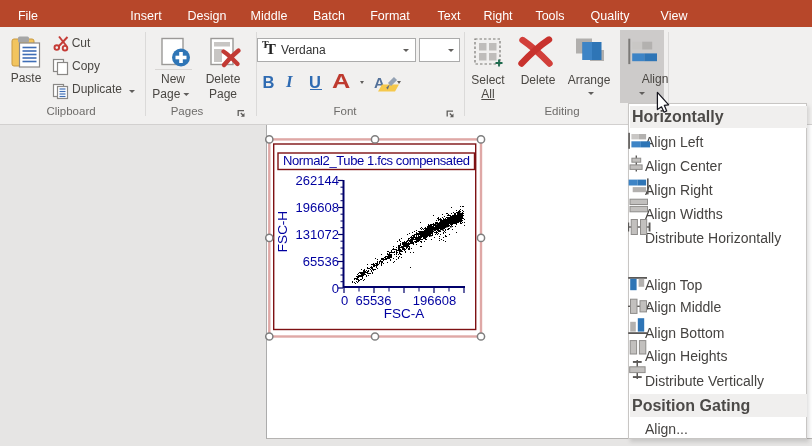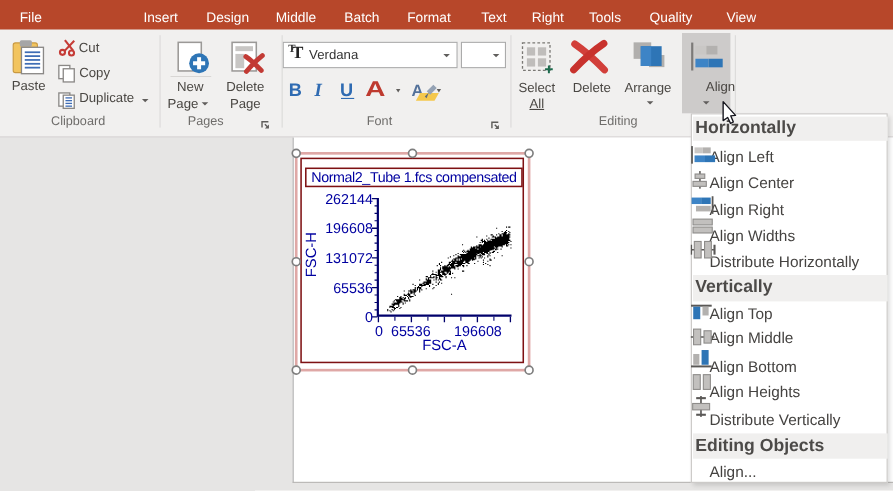--- a/index.html
+++ b/index.html
@@ -273,22 +273,21 @@
       <text x="434.5" y="305" text-anchor="middle">196608</text>
       <text x="404" y="318" text-anchor="middle" font-size="13.5">FSC-A</text>
       <text x="287" y="231.5" text-anchor="middle" font-size="13.5" transform="rotate(-90 287 231.5)">FSC-H</text>
     </g>
 
     <path id="scatter" fill="#000" d="M376 267h1v1h-1zM361 272h1v1h-1zM393 249h1v1h-1zM391 251h1v1h-1zM371 268h1v1h-1zM373 270h1v1h-1zM389 255h1v1h-1zM382 262h1v1h-1zM364 272h1v1h-1zM363 270h1v1h-1zM364 269h1v1h-1zM397 250h1v1h-1zM390 252h1v1h-1zM358 279h1v1h-1zM362 272h1v1h-1zM381 263h1v1h-1zM394 254h1v1h-1zM361 273h1v1h-1zM375 263h1v1h-1zM391 255h1v1h-1zM380 260h1v1h-1zM364 274h1v1h-1zM399 247h1v1h-1zM383 260h1v1h-1zM364 273h1v1h-1zM374 265h1v1h-1zM376 263h1v1h-1zM368 270h1v1h-1zM373 263h1v1h-1zM357 277h1v1h-1zM382 259h1v1h-1zM390 255h1v1h-1zM363 271h1v1h-1zM371 271h1v1h-1zM376 264h1v1h-1zM377 262h1v1h-1zM397 252h1v1h-1zM358 280h1v1h-1zM388 255h1v1h-1zM383 258h1v1h-1zM392 252h1v1h-1zM386 256h1v1h-1zM358 276h1v1h-1zM367 273h1v1h-1zM396 250h1v1h-1zM362 275h1v1h-1zM365 272h1v1h-1zM357 279h1v1h-1zM378 264h1v1h-1zM363 273h1v1h-1zM381 265h1v1h-1zM388 256h1v1h-1zM361 274h1v1h-1zM369 273h1v1h-1zM385 258h1v1h-1zM384 257h1v1h-1zM363 275h1v1h-1zM366 270h1v1h-1zM387 256h1v1h-1zM366 272h1v1h-1zM375 265h1v1h-1zM388 254h1v1h-1zM362 273h1v1h-1zM367 272h1v1h-1zM383 263h1v1h-1zM376 266h1v1h-1zM367 268h1v1h-1zM368 271h1v1h-1zM372 268h1v1h-1zM398 250h1v1h-1zM357 278h1v1h-1zM365 274h1v1h-1zM357 276h1v1h-1zM393 252h1v1h-1zM372 267h1v1h-1zM390 257h1v1h-1zM364 270h1v1h-1zM383 259h1v1h-1zM387 254h1v1h-1zM386 258h1v1h-1zM396 249h1v1h-1zM377 263h1v1h-1zM400 249h1v1h-1zM389 254h1v1h-1zM385 256h1v1h-1zM380 261h1v1h-1zM361 276h1v1h-1zM398 249h1v1h-1zM376 265h1v1h-1zM374 266h1v1h-1zM359 276h1v1h-1zM390 254h1v1h-1zM377 261h1v1h-1zM388 258h1v1h-1zM371 267h1v1h-1zM386 259h1v1h-1zM399 248h1v1h-1zM356 279h1v1h-1zM385 257h1v1h-1zM399 246h1v1h-1zM391 254h1v1h-1zM387 258h1v1h-1zM398 247h1v1h-1zM389 257h1v1h-1zM365 271h1v1h-1zM384 259h1v1h-1zM387 257h1v1h-1zM369 268h1v1h-1zM396 247h1v1h-1zM368 268h1v1h-1zM371 266h1v1h-1zM394 252h1v1h-1zM391 250h1v1h-1zM377 268h1v1h-1zM381 258h1v1h-1zM396 252h1v1h-1zM371 270h1v1h-1zM382 258h1v1h-1zM370 267h1v1h-1zM395 249h1v1h-1zM394 251h1v1h-1zM389 253h1v1h-1zM400 251h1v1h-1zM396 253h1v1h-1zM382 261h1v1h-1zM392 249h1v1h-1zM381 259h1v1h-1zM394 249h1v1h-1zM373 265h1v1h-1zM381 262h1v1h-1zM367 271h1v1h-1zM388 257h1v1h-1zM377 259h1v1h-1zM391 257h1v1h-1zM396 251h1v1h-1zM362 276h1v1h-1zM377 264h1v1h-1zM385 259h1v1h-1zM379 261h1v1h-1zM364 271h1v1h-1zM372 272h1v1h-1zM379 263h1v1h-1zM389 256h1v1h-1zM389 258h1v1h-1zM377 265h1v1h-1zM391 256h1v1h-1zM399 250h1v1h-1zM373 266h1v1h-1zM373 264h1v1h-1zM389 252h1v1h-1zM374 264h1v1h-1zM366 275h1v1h-1zM400 241h1v1h-1zM402 248h1v1h-1zM358 273h1v1h-1zM402 244h1v1h-1zM401 238h1v1h-1zM387 251h1v1h-1zM362 274h1v1h-1zM356 281h1v1h-1zM367 264h1v1h-1zM399 239h1v1h-1zM393 248h1v1h-1zM398 246h1v1h-1zM370 273h1v1h-1zM396 254h1v1h-1zM368 273h1v1h-1zM371 264h1v1h-1zM358 277h1v1h-1zM363 272h1v1h-1zM381 254h1v1h-1zM357 282h1v1h-1zM381 261h1v1h-1zM390 260h1v1h-1zM362 278h1v1h-1zM366 276h1v1h-1zM368 275h1v1h-1zM393 246h1v1h-1zM391 252h1v1h-1zM390 259h1v1h-1zM387 253h1v1h-1zM372 269h1v1h-1zM364 279h1v1h-1zM396 256h1v1h-1zM375 269h1v1h-1zM359 280h1v1h-1zM373 269h1v1h-1zM361 275h1v1h-1zM372 273h1v1h-1zM390 256h1v1h-1zM372 264h1v1h-1zM387 262h1v1h-1zM374 269h1v1h-1zM375 258h1v1h-1zM379 262h1v1h-1zM367 267h1v1h-1zM388 251h1v1h-1zM397 241h1v1h-1zM393 262h1v1h-1zM412 240h1v1h-1zM425 236h1v1h-1zM417 234h1v1h-1zM415 239h1v1h-1zM424 233h1v1h-1zM405 245h1v1h-1zM413 238h1v1h-1zM430 227h1v1h-1zM408 242h1v1h-1zM411 240h1v1h-1zM417 239h1v1h-1zM430 232h1v1h-1zM404 242h1v1h-1zM420 237h1v1h-1zM411 239h1v1h-1zM411 242h1v1h-1zM406 242h1v1h-1zM413 236h1v1h-1zM416 240h1v1h-1zM414 235h1v1h-1zM418 231h1v1h-1zM425 231h1v1h-1zM416 234h1v1h-1zM410 240h1v1h-1zM429 232h1v1h-1zM404 249h1v1h-1zM427 235h1v1h-1zM407 247h1v1h-1zM403 245h1v1h-1zM410 237h1v1h-1zM409 244h1v1h-1zM409 243h1v1h-1zM425 238h1v1h-1zM405 249h1v1h-1zM428 228h1v1h-1zM412 241h1v1h-1zM410 241h1v1h-1zM423 238h1v1h-1zM428 232h1v1h-1zM414 231h1v1h-1zM424 236h1v1h-1zM406 241h1v1h-1zM416 236h1v1h-1zM406 245h1v1h-1zM407 245h1v1h-1zM404 246h1v1h-1zM423 234h1v1h-1zM402 247h1v1h-1zM421 233h1v1h-1zM426 237h1v1h-1zM416 238h1v1h-1zM421 235h1v1h-1zM423 231h1v1h-1zM424 230h1v1h-1zM411 241h1v1h-1zM399 252h1v1h-1zM418 237h1v1h-1zM418 233h1v1h-1zM415 241h1v1h-1zM428 233h1v1h-1zM399 249h1v1h-1zM402 243h1v1h-1zM412 238h1v1h-1zM410 243h1v1h-1zM426 228h1v1h-1zM400 250h1v1h-1zM404 243h1v1h-1zM428 234h1v1h-1zM399 253h1v1h-1zM406 247h1v1h-1zM411 238h1v1h-1zM407 241h1v1h-1zM417 238h1v1h-1zM417 237h1v1h-1zM419 237h1v1h-1zM418 238h1v1h-1zM419 240h1v1h-1zM411 236h1v1h-1zM426 230h1v1h-1zM407 240h1v1h-1zM403 246h1v1h-1zM423 236h1v1h-1zM422 233h1v1h-1zM420 234h1v1h-1zM416 239h1v1h-1zM406 246h1v1h-1zM404 250h1v1h-1zM428 231h1v1h-1zM414 239h1v1h-1zM427 230h1v1h-1zM419 234h1v1h-1zM414 237h1v1h-1zM420 235h1v1h-1zM429 228h1v1h-1zM428 230h1v1h-1zM404 248h1v1h-1zM402 246h1v1h-1zM407 246h1v1h-1zM403 247h1v1h-1zM422 236h1v1h-1zM400 254h1v1h-1zM408 245h1v1h-1zM420 238h1v1h-1zM413 242h1v1h-1zM427 229h1v1h-1zM426 233h1v1h-1zM402 249h1v1h-1zM423 233h1v1h-1zM403 243h1v1h-1zM420 232h1v1h-1zM419 236h1v1h-1zM400 247h1v1h-1zM425 230h1v1h-1zM418 235h1v1h-1zM430 230h1v1h-1zM426 236h1v1h-1zM429 229h1v1h-1zM422 235h1v1h-1zM424 234h1v1h-1zM401 247h1v1h-1zM399 245h1v1h-1zM408 243h1v1h-1zM418 236h1v1h-1zM408 238h1v1h-1zM422 234h1v1h-1zM427 227h1v1h-1zM412 242h1v1h-1zM421 236h1v1h-1zM406 243h1v1h-1zM398 248h1v1h-1zM426 231h1v1h-1zM418 240h1v1h-1zM407 244h1v1h-1zM408 248h1v1h-1zM409 238h1v1h-1zM426 235h1v1h-1zM419 238h1v1h-1zM402 242h1v1h-1zM401 250h1v1h-1zM421 237h1v1h-1zM425 228h1v1h-1zM401 246h1v1h-1zM414 236h1v1h-1zM422 239h1v1h-1zM429 230h1v1h-1zM407 243h1v1h-1zM415 237h1v1h-1zM408 244h1v1h-1zM403 249h1v1h-1zM417 241h1v1h-1zM405 244h1v1h-1zM420 236h1v1h-1zM419 239h1v1h-1zM425 234h1v1h-1zM413 243h1v1h-1zM412 235h1v1h-1zM421 232h1v1h-1zM409 246h1v1h-1zM428 229h1v1h-1zM409 241h1v1h-1zM430 229h1v1h-1zM415 238h1v1h-1zM411 243h1v1h-1zM422 231h1v1h-1zM419 232h1v1h-1zM427 228h1v1h-1zM401 254h1v1h-1zM413 235h1v1h-1zM415 242h1v1h-1zM406 244h1v1h-1zM425 237h1v1h-1zM408 240h1v1h-1zM404 245h1v1h-1zM405 243h1v1h-1zM415 234h1v1h-1zM416 237h1v1h-1zM400 244h1v1h-1zM403 244h1v1h-1zM413 239h1v1h-1zM413 244h1v1h-1zM410 242h1v1h-1zM412 243h1v1h-1zM404 241h1v1h-1zM418 239h1v1h-1zM429 226h1v1h-1zM404 244h1v1h-1zM403 242h1v1h-1zM417 240h1v1h-1zM429 236h1v1h-1zM401 251h1v1h-1zM400 245h1v1h-1zM403 248h1v1h-1zM405 252h1v1h-1zM427 232h1v1h-1zM413 237h1v1h-1zM429 233h1v1h-1zM428 225h1v1h-1zM425 233h1v1h-1zM412 239h1v1h-1zM412 237h1v1h-1zM402 251h1v1h-1zM410 239h1v1h-1zM427 226h1v1h-1zM423 229h1v1h-1zM423 237h1v1h-1zM427 231h1v1h-1zM422 232h1v1h-1zM409 247h1v1h-1zM426 234h1v1h-1zM424 238h1v1h-1zM422 228h1v1h-1zM400 243h1v1h-1zM426 232h1v1h-1zM421 231h1v1h-1zM406 248h1v1h-1zM409 240h1v1h-1zM423 235h1v1h-1zM405 242h1v1h-1zM399 251h1v1h-1zM421 234h1v1h-1zM405 246h1v1h-1zM416 230h1v1h-1zM398 245h1v1h-1zM408 246h1v1h-1zM408 249h1v1h-1zM441 222h1v1h-1zM416 241h1v1h-1zM434 230h1v1h-1zM416 244h1v1h-1zM456 224h1v1h-1zM441 224h1v1h-1zM420 239h1v1h-1zM451 220h1v1h-1zM442 221h1v1h-1zM446 224h1v1h-1zM432 233h1v1h-1zM438 218h1v1h-1zM438 230h1v1h-1zM456 215h1v1h-1zM429 231h1v1h-1zM421 239h1v1h-1zM460 213h1v1h-1zM444 221h1v1h-1zM444 219h1v1h-1zM445 224h1v1h-1zM439 225h1v1h-1zM457 220h1v1h-1zM438 229h1v1h-1zM444 226h1v1h-1zM445 222h1v1h-1zM446 219h1v1h-1zM450 222h1v1h-1zM439 224h1v1h-1zM450 217h1v1h-1zM434 227h1v1h-1zM454 219h1v1h-1zM437 225h1v1h-1zM454 215h1v1h-1zM440 218h1v1h-1zM438 225h1v1h-1zM430 233h1v1h-1zM450 223h1v1h-1zM449 221h1v1h-1zM449 222h1v1h-1zM442 224h1v1h-1zM436 228h1v1h-1zM436 220h1v1h-1zM428 224h1v1h-1zM444 220h1v1h-1zM436 222h1v1h-1zM423 232h1v1h-1zM439 228h1v1h-1zM456 221h1v1h-1zM455 215h1v1h-1zM452 221h1v1h-1zM435 225h1v1h-1zM459 218h1v1h-1zM439 226h1v1h-1zM439 222h1v1h-1zM458 213h1v1h-1zM436 227h1v1h-1zM451 218h1v1h-1zM455 214h1v1h-1zM463 213h1v1h-1zM436 229h1v1h-1zM453 223h1v1h-1zM460 216h1v1h-1zM447 222h1v1h-1zM448 223h1v1h-1zM439 227h1v1h-1zM451 216h1v1h-1zM416 235h1v1h-1zM443 221h1v1h-1zM457 221h1v1h-1zM458 216h1v1h-1zM460 219h1v1h-1zM440 227h1v1h-1zM441 220h1v1h-1zM432 228h1v1h-1zM437 228h1v1h-1zM441 229h1v1h-1zM440 228h1v1h-1zM431 224h1v1h-1zM456 212h1v1h-1zM449 218h1v1h-1zM432 232h1v1h-1zM419 233h1v1h-1zM431 231h1v1h-1zM459 212h1v1h-1zM458 217h1v1h-1zM433 226h1v1h-1zM432 230h1v1h-1zM432 231h1v1h-1zM451 219h1v1h-1zM442 223h1v1h-1zM440 222h1v1h-1zM440 225h1v1h-1zM430 226h1v1h-1zM442 217h1v1h-1zM433 223h1v1h-1zM459 214h1v1h-1zM454 218h1v1h-1zM436 226h1v1h-1zM447 219h1v1h-1zM446 225h1v1h-1zM437 227h1v1h-1zM420 241h1v1h-1zM434 225h1v1h-1zM456 217h1v1h-1zM462 216h1v1h-1zM432 229h1v1h-1zM461 221h1v1h-1zM459 215h1v1h-1zM456 219h1v1h-1zM431 230h1v1h-1zM457 215h1v1h-1zM441 226h1v1h-1zM448 215h1v1h-1zM428 226h1v1h-1zM460 215h1v1h-1zM455 218h1v1h-1zM448 219h1v1h-1zM445 229h1v1h-1zM462 218h1v1h-1zM446 220h1v1h-1zM445 226h1v1h-1zM449 225h1v1h-1zM431 227h1v1h-1zM452 216h1v1h-1zM453 218h1v1h-1zM443 223h1v1h-1zM452 215h1v1h-1zM445 223h1v1h-1zM451 222h1v1h-1zM433 228h1v1h-1zM447 213h1v1h-1zM452 219h1v1h-1zM456 220h1v1h-1zM443 225h1v1h-1zM450 219h1v1h-1zM446 223h1v1h-1zM448 220h1v1h-1zM455 219h1v1h-1zM459 217h1v1h-1zM451 221h1v1h-1zM455 217h1v1h-1zM457 218h1v1h-1zM454 217h1v1h-1zM444 225h1v1h-1zM438 223h1v1h-1zM453 219h1v1h-1zM445 220h1v1h-1zM447 217h1v1h-1zM435 230h1v1h-1zM457 219h1v1h-1zM439 223h1v1h-1zM431 225h1v1h-1zM440 229h1v1h-1zM457 217h1v1h-1zM428 227h1v1h-1zM446 222h1v1h-1zM439 219h1v1h-1zM452 223h1v1h-1zM431 226h1v1h-1zM439 231h1v1h-1zM449 228h1v1h-1zM429 225h1v1h-1zM429 235h1v1h-1zM458 219h1v1h-1zM463 206h1v1h-1zM431 228h1v1h-1zM454 213h1v1h-1zM424 231h1v1h-1zM447 226h1v1h-1zM460 218h1v1h-1zM455 223h1v1h-1zM462 206h1v1h-1zM433 224h1v1h-1zM447 225h1v1h-1zM452 222h1v1h-1zM425 232h1v1h-1zM438 228h1v1h-1zM435 228h1v1h-1zM460 223h1v1h-1zM460 211h1v1h-1zM430 225h1v1h-1zM462 215h1v1h-1zM421 229h1v1h-1zM437 229h1v1h-1zM426 239h1v1h-1zM458 220h1v1h-1zM461 214h1v1h-1zM455 222h1v1h-1zM446 221h1v1h-1zM451 224h1v1h-1zM460 222h1v1h-1zM454 216h1v1h-1zM460 217h1v1h-1zM460 214h1v1h-1zM433 225h1v1h-1zM450 218h1v1h-1zM442 220h1v1h-1zM440 226h1v1h-1zM432 224h1v1h-1zM461 219h1v1h-1zM441 228h1v1h-1zM459 216h1v1h-1zM460 220h1v1h-1zM458 215h1v1h-1zM447 218h1v1h-1zM452 220h1v1h-1zM448 224h1v1h-1zM443 220h1v1h-1zM453 221h1v1h-1zM435 229h1v1h-1zM450 224h1v1h-1zM432 227h1v1h-1zM445 227h1v1h-1zM425 227h1v1h-1zM438 226h1v1h-1zM420 233h1v1h-1zM441 221h1v1h-1zM446 217h1v1h-1zM453 222h1v1h-1zM450 220h1v1h-1zM461 220h1v1h-1zM452 217h1v1h-1zM435 223h1v1h-1zM461 215h1v1h-1zM436 223h1v1h-1zM438 227h1v1h-1zM456 216h1v1h-1zM433 227h1v1h-1zM461 218h1v1h-1zM427 233h1v1h-1zM434 228h1v1h-1zM430 224h1v1h-1zM460 206h1v1h-1zM438 224h1v1h-1zM462 212h1v1h-1zM459 220h1v1h-1zM441 223h1v1h-1zM432 235h1v1h-1zM438 233h1v1h-1zM431 232h1v1h-1zM436 225h1v1h-1zM457 212h1v1h-1zM434 232h1v1h-1zM437 232h1v1h-1zM435 222h1v1h-1zM441 227h1v1h-1zM428 235h1v1h-1zM440 223h1v1h-1zM445 219h1v1h-1zM445 218h1v1h-1zM429 234h1v1h-1zM454 223h1v1h-1zM456 218h1v1h-1zM449 219h1v1h-1zM460 221h1v1h-1zM440 221h1v1h-1zM436 231h1v1h-1zM461 217h1v1h-1zM442 214h1v1h-1zM427 236h1v1h-1zM443 230h1v1h-1zM419 231h1v1h-1zM458 212h1v1h-1zM448 222h1v1h-1zM455 213h1v1h-1zM457 214h1v1h-1zM442 226h1v1h-1zM426 229h1v1h-1zM443 222h1v1h-1zM444 223h1v1h-1zM420 231h1v1h-1zM452 226h1v1h-1zM455 220h1v1h-1zM430 231h1v1h-1zM440 219h1v1h-1zM431 235h1v1h-1zM450 216h1v1h-1zM442 222h1v1h-1zM448 221h1v1h-1zM452 218h1v1h-1zM461 216h1v1h-1zM442 225h1v1h-1zM442 227h1v1h-1zM416 232h1v1h-1zM431 233h1v1h-1zM444 227h1v1h-1zM452 224h1v1h-1zM438 219h1v1h-1zM448 218h1v1h-1zM459 213h1v1h-1zM450 215h1v1h-1zM445 225h1v1h-1zM457 222h1v1h-1zM436 232h1v1h-1zM446 213h1v1h-1zM443 226h1v1h-1zM451 213h1v1h-1zM441 219h1v1h-1zM434 224h1v1h-1zM440 220h1v1h-1zM444 216h1v1h-1zM461 213h1v1h-1zM421 241h1v1h-1zM462 214h1v1h-1zM435 226h1v1h-1zM458 211h1v1h-1zM463 218h1v1h-1zM443 224h1v1h-1zM424 237h1v1h-1zM451 225h1v1h-1zM438 217h1v1h-1zM444 228h1v1h-1zM449 220h1v1h-1zM440 231h1v1h-1zM434 229h1v1h-1zM458 221h1v1h-1zM445 230h1v1h-1zM457 216h1v1h-1zM450 221h1v1h-1zM463 211h1v1h-1zM444 224h1v1h-1zM443 227h1v1h-1zM417 233h1v1h-1zM454 220h1v1h-1zM449 223h1v1h-1zM459 210h1v1h-1zM432 226h1v1h-1zM440 224h1v1h-1zM455 221h1v1h-1zM424 235h1v1h-1zM457 213h1v1h-1zM438 231h1v1h-1zM448 217h1v1h-1zM445 221h1v1h-1zM453 217h1v1h-1zM425 235h1v1h-1zM448 226h1v1h-1zM420 228h1v1h-1zM443 228h1v1h-1zM430 234h1v1h-1zM458 222h1v1h-1zM421 227h1v1h-1zM453 216h1v1h-1zM456 210h1v1h-1zM418 234h1v1h-1zM447 220h1v1h-1zM453 212h1v1h-1zM462 217h1v1h-1zM456 223h1v1h-1zM418 241h1v1h-1zM451 223h1v1h-1zM442 228h1v1h-1zM462 222h1v1h-1zM462 210h1v1h-1zM453 215h1v1h-1zM448 228h1v1h-1zM463 215h1v1h-1zM447 224h1v1h-1zM449 215h1v1h-1zM437 230h1v1h-1zM437 226h1v1h-1zM431 229h1v1h-1zM437 222h1v1h-1zM462 213h1v1h-1zM425 239h1v1h-1zM435 234h1v1h-1zM432 234h1v1h-1zM460 209h1v1h-1zM433 231h1v1h-1zM437 218h1v1h-1zM438 220h1v1h-1zM447 215h1v1h-1zM453 220h1v1h-1zM459 219h1.6v1.6h-1.6zM435 224h1.6v1.6h-1.6zM427 234h1.6v1.6h-1.6zM447 223h1.6v1.6h-1.6zM441 225h1.6v1.6h-1.6zM443 219h1.6v1.6h-1.6zM454 221h1.6v1.6h-1.6zM455 216h1.6v1.6h-1.6zM458 214h1.6v1.6h-1.6zM425 229h1.6v1.6h-1.6zM439 230h1.6v1.6h-1.6zM430 228h1.6v1.6h-1.6zM435 227h1.6v1.6h-1.6zM446 226h1.6v1.6h-1.6zM437 223h1.6v1.6h-1.6zM433 229h1.6v1.6h-1.6zM449 217h1.6v1.6h-1.6zM450 226h1.6v1.6h-1.6zM451 217h1.6v1.6h-1.6zM459 211h1.6v1.6h-1.6zM442 229h1.6v1.6h-1.6zM458 218h1.6v1.6h-1.6zM444 222h1.6v1.6h-1.6zM448 225h1.6v1.6h-1.6zM437 224h1.6v1.6h-1.6zM447 221h1.6v1.6h-1.6zM454 214h1.6v1.6h-1.6zM429 227h1.6v1.6h-1.6zM424 232h1.6v1.6h-1.6zM430 235h1.6v1.6h-1.6zM454 222h1.6v1.6h-1.6zM441 239h1v1h-1zM440 234h1v1h-1zM464 219h1v1h-1zM455 226h1v1h-1zM461 223h1v1h-1zM456 232h1v1h-1zM439 236h1v1h-1zM439 240h1v1h-1zM445 235h1v1h-1zM446 236h1v1h-1zM445 241h1v1h-1zM445 232h1v1h-1zM447 229h1v1h-1zM459 221h1v1h-1zM444 231h1v1h-1zM443 237h1v1h-1zM464 222h1v1h-1zM443 240h1v1h-1zM462 220h1v1h-1zM464 225h1v1h-1zM443 232h1v1h-1zM452 229h1v1h-1zM456 222h1v1h-1zM413 252h1v1h-1zM439 238h1v1h-1zM421 242h1v1h-1zM435 232h1v1h-1zM424 241h1v1h-1zM411 248h1v1h-1zM434 237h1v1h-1zM394 261h1v1h-1zM393 258h1v1h-1zM410 252h1v1h-1zM420 246h1v1h-1zM398 257h1v1h-1zM445 236h1v1h-1zM381 264h1v1h-1zM400 253h1v1h-1zM421 246h1v1h-1zM409 248h1v1h-1zM416 242h1v1h-1zM448 229h1v1h-1zM399 256h1v1h-1zM398 254h1v1h-1zM401 257h1v1h-1zM396 259h1v1h-1zM409 249h1v1h-1zM410 267h1v1h-1zM431 239h1v1h-1zM449 234h1v1h-1zM398 258h1v1h-1zM437 234h1v1h-1zM414 241h1v1h-1zM443 233h1v1h-1zM405 251h1v1h-1zM436 233h1v1h-1zM448 214h1v1h-1zM412 232h1v1h-1zM399 240h1v1h-1zM433 215h1v1h-1zM414 234h1v1h-1zM420 222h1v1h-1zM411 237h1v1h-1zM407 234h1v1h-1zM416 233h1v1h-1zM443 218h1v1h-1zM409 233h1v1h-1zM451 207h1v1h-1zM408 239h1v1h-1zM424 228h1v1h-1zM357 274h1v1h-1zM359 272h1v1h-1zM352 282h1v1h-1zM361 279h1v1h-1zM358 275h1v1h-1zM360 276h1v1h-1zM360 273h1v1h-1zM361 269h1v1h-1zM360 275h1v1h-1zM363 274h1v1h-1zM356 278h1v1h-1zM360 279h1v1h-1zM354 282h1v1h-1zM354 279h1v1h-1zM356 276h1v1h-1zM370 269h1v1h-1zM362 277h1v1h-1zM355 278h1v1h-1zM354 278h1v1h-1zM358 281h1v1h-1zM355 283h1v1h-1zM352 281h1v1h-1zM360 272h1v1h-1zM363 280h1v1h-1zM359 275h1v1h-1z"></path>
   </svg>
 
   <div id="menu">
     <div class="mhead" style="top:2px;height:22px;line-height:21px;padding-left:2px;">Horizontally</div>
-    <div class="mhead" style="top:145.5px;height:24px;line-height:22.5px;padding-left:2px;">Vertically</div>
-    <div class="mhead" style="top:289.5px;height:23px;line-height:23px;padding-left:2px;">Editing Objects</div>
+    <div class="mhead" style="top:289.5px;height:23px;line-height:23px;padding-left:2px;">Position Gating</div>
     <div class="mitem" style="top:37.5px;">Align Left</div>
     <div class="mitem" style="top:61.5px;">Align Center</div>
     <div class="mitem" style="top:85.5px;">Align Right</div>
     <div class="mitem" style="top:109.5px;">Align Widths</div>
     <div class="mitem" style="top:133.5px;">Distribute Horizontally</div>
     <div class="mitem" style="top:180.5px;">Align Top</div>
     <div class="mitem" style="top:203px;">Align Middle</div>
     <div class="mitem" style="top:228.5px;">Align Bottom</div>
     <div class="mitem" style="top:252px;">Align Heights</div>
     <div class="mitem" style="top:276.5px;">Distribute Vertically</div>

